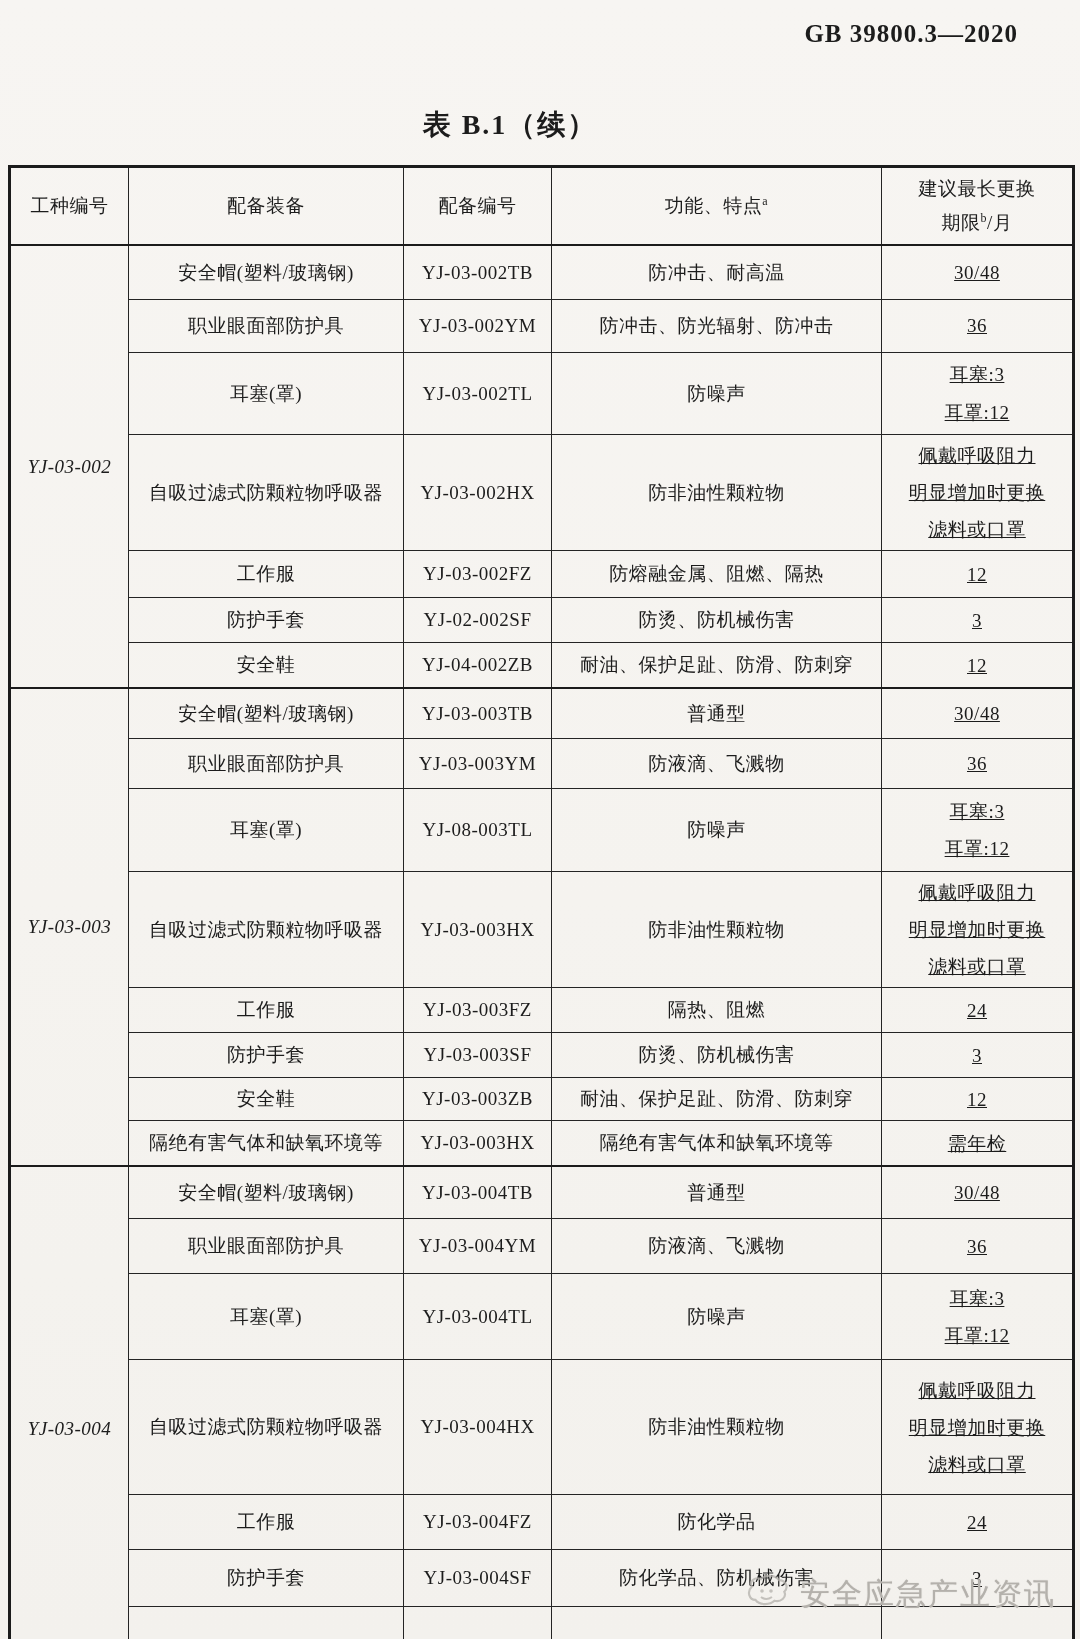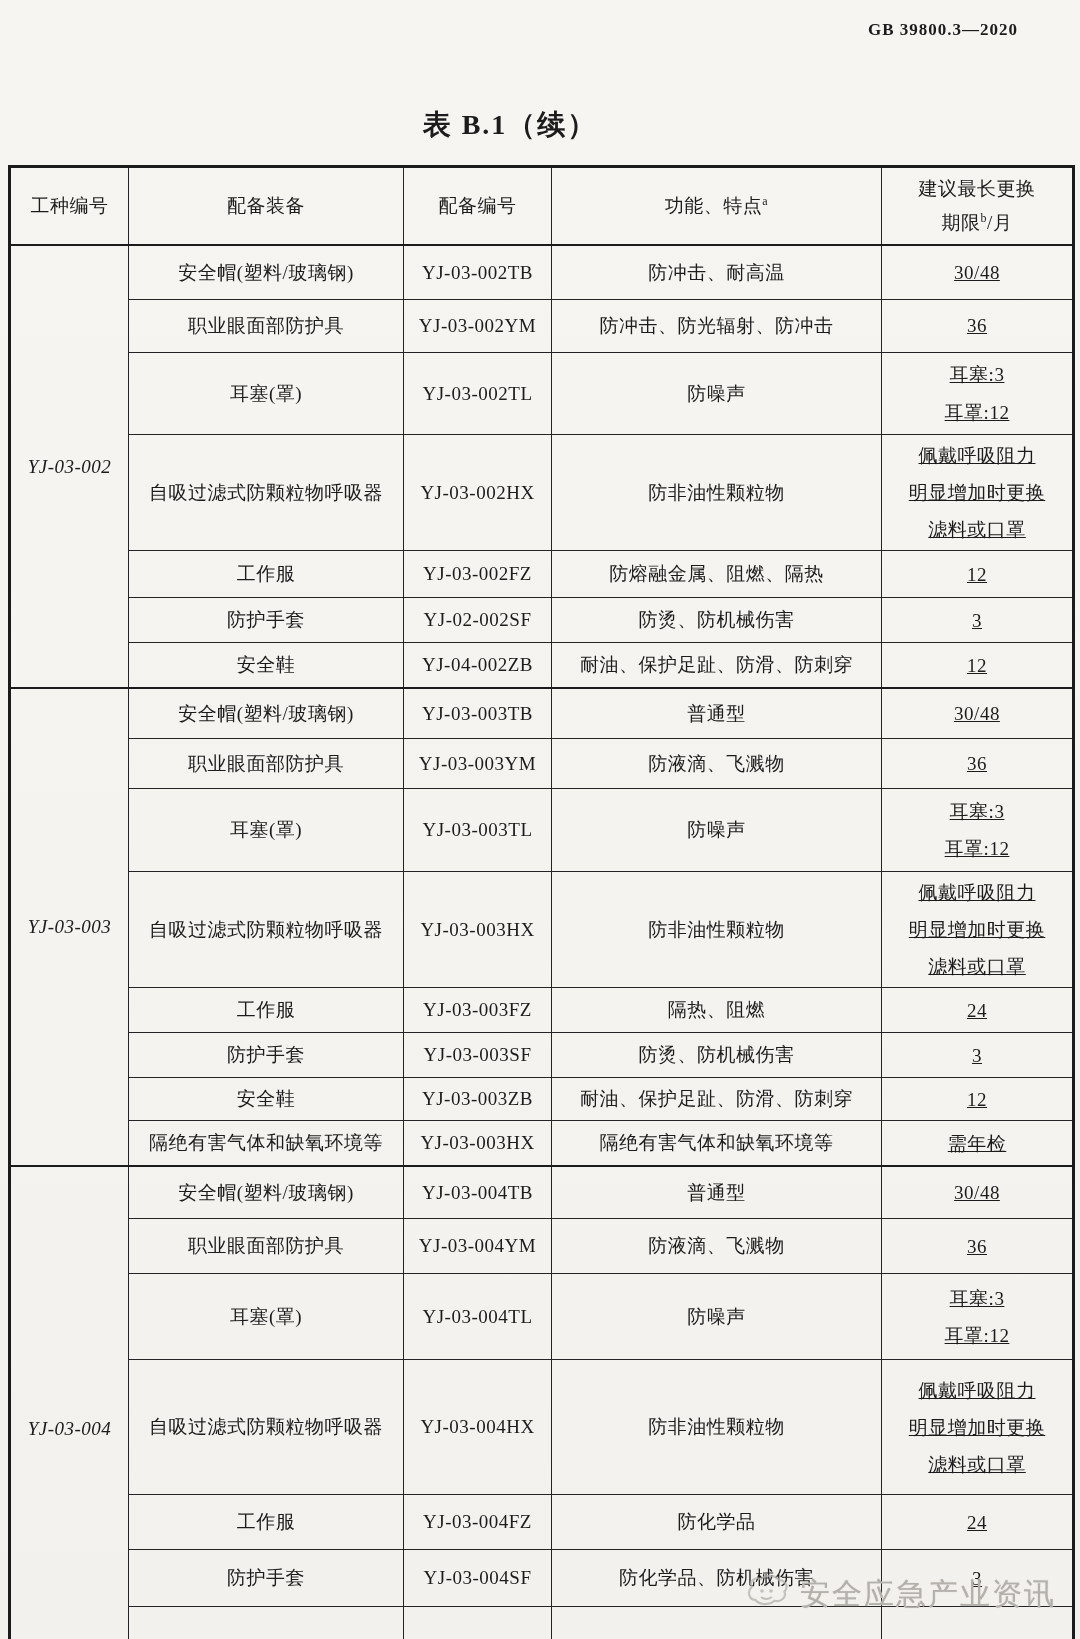--- a/index.html
+++ b/index.html
@@ -6,21 +6,21 @@
   body{
     width:1080px;height:1639px;
     background:linear-gradient(180deg,#f7f5f2 0%,#f5f3ef 55%,#f3f1ed 100%);
     font-family:"Liberation Serif","DejaVu Serif",serif;
     color:#1c1c1c;
     position:relative;
     overflow:hidden;
   }
   .doc-number{
     position:absolute;top:20px;right:62px;
-    font-size:17px;font-weight:bold;letter-spacing:1px;
+    font-size:25px;font-weight:bold;letter-spacing:1px;
   }
   .table-title{
     position:absolute;top:106px;left:0;width:1020px;
     text-align:center;font-size:28px;font-weight:bold;letter-spacing:2px;
   }
   table.ppe{
     position:absolute;top:165px;left:8px;
     width:1064px;
     border-collapse:collapse;
     table-layout:fixed;
@@ -144,21 +144,21 @@
     <td class="c-period">30/48</td>
   </tr>
   <tr class="h45">
     <td>职业眼面部防护具</td>
     <td>YJ-03-003YM</td>
     <td class="c-feat">防液滴、飞溅物</td>
     <td class="c-period">36</td>
   </tr>
   <tr class="h78">
     <td>耳塞(罩)</td>
-    <td>YJ-03-003TL</td>
+    <td>YJ-08-003TL</td>
     <td class="c-feat">防噪声</td>
     <td class="c-period">耳塞:3
 耳罩:12</td>
   </tr>
   <tr class="h107">
     <td>自吸过滤式防颗粒物呼吸器</td>
     <td>YJ-03-003HX</td>
     <td class="c-feat">防非油性颗粒物</td>
     <td class="c-period">佩戴呼吸阻力
 明显增加时更换

